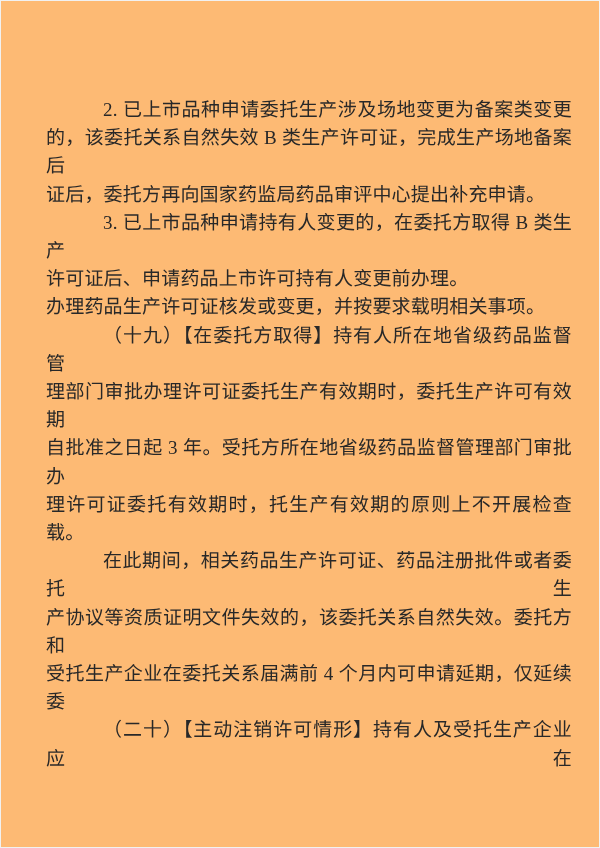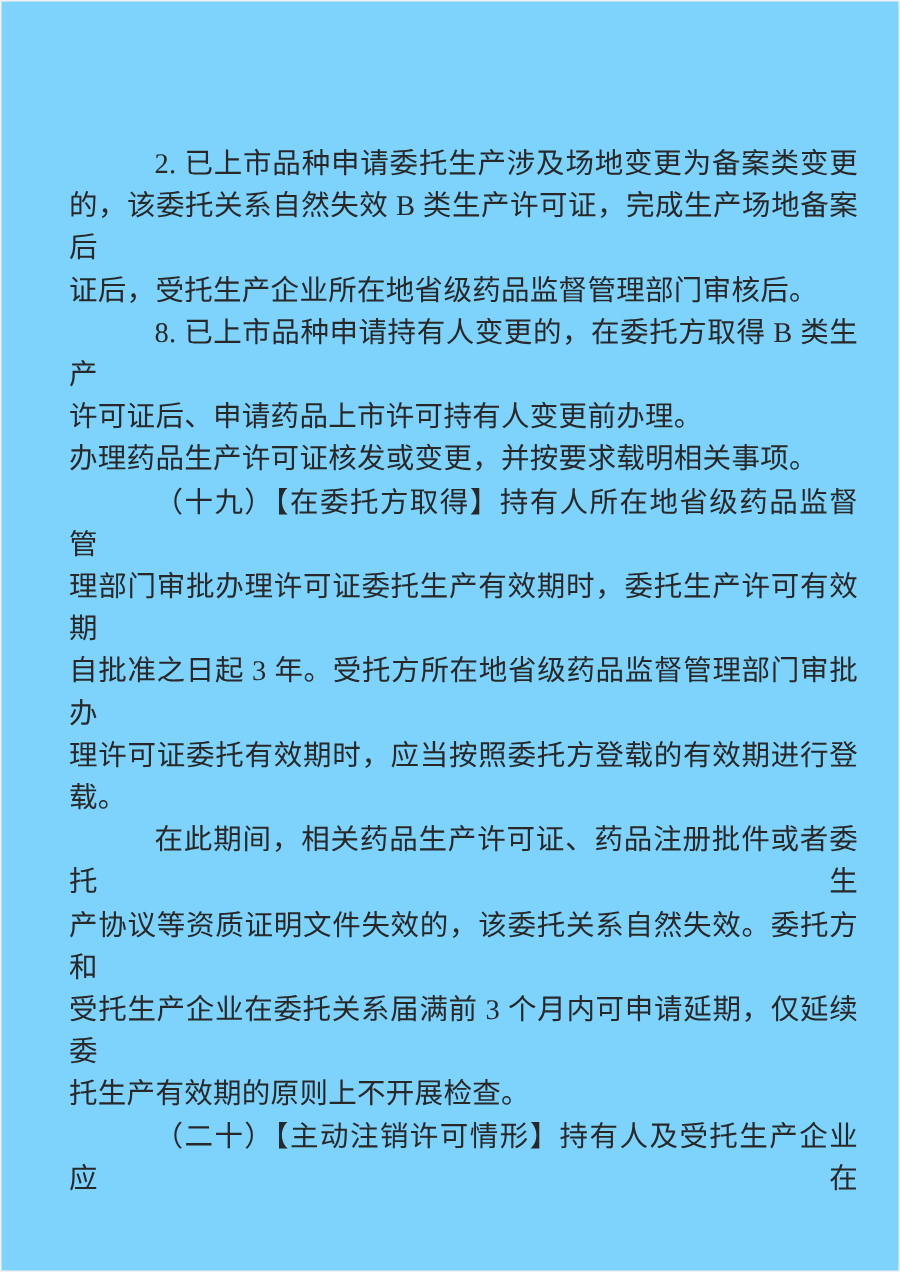--- a/index.html
+++ b/index.html
@@ -4,21 +4,21 @@
 <style>
   html, body {
     margin: 0;
     padding: 0;
     background: #ffffff;
   }
   .page {
     position: relative;
     width: 600px;
     height: 848px;
-    background: #7dd3fc;
+    background: #fdba74;
     box-shadow: inset 0 0 0 1px #f1f1f1;
     overflow: hidden;
     font-family: "Liberation Serif", "DejaVu Serif", serif;
   }
   .doc {
     position: absolute;
     left: 46px;
     top: 96px;
     width: 526px;
     color: #282828;
@@ -45,45 +45,44 @@
 </style>
 </head>
 <body>
 
 <div class="page">
   <div class="doc">
 
     <div class="para">
       <div class="line first">2. 已上市品种申请委托生产涉及场地变更为备案类变更</div>
       <div class="line">的，该委托关系自然失效 B 类生产许可证，完成生产场地备案后</div>
-      <div class="line final">证后，受托生产企业所在地省级药品监督管理部门审核后。</div>
+      <div class="line final">证后，委托方再向国家药监局药品审评中心提出补充申请。</div>
     </div>
 
     <div class="para">
-      <div class="line first">8. 已上市品种申请持有人变更的，在委托方取得 B 类生产</div>
+      <div class="line first">3. 已上市品种申请持有人变更的，在委托方取得 B 类生产</div>
       <div class="line final">许可证后、申请药品上市许可持有人变更前办理。</div>
     </div>
 
     <div class="para">
       <div class="line final">办理药品生产许可证核发或变更，并按要求载明相关事项。</div>
     </div>
 
     <div class="para">
       <div class="line first">（十九）【在委托方取得】持有人所在地省级药品监督管</div>
       <div class="line">理部门审批办理许可证委托生产有效期时，委托生产许可有效期</div>
       <div class="line">自批准之日起 3 年。受托方所在地省级药品监督管理部门审批办</div>
-      <div class="line">理许可证委托有效期时，应当按照委托方登载的有效期进行登</div>
+      <div class="line">理许可证委托有效期时，托生产有效期的原则上不开展检查</div>
       <div class="line final">载。</div>
     </div>
 
     <div class="para">
       <div class="line first">在此期间，相关药品生产许可证、药品注册批件或者委托生</div>
       <div class="line">产协议等资质证明文件失效的，该委托关系自然失效。委托方和</div>
-      <div class="line">受托生产企业在委托关系届满前 3 个月内可申请延期，仅延续委</div>
-      <div class="line final">托生产有效期的原则上不开展检查。</div>
+      <div class="line">受托生产企业在委托关系届满前 4 个月内可申请延期，仅延续委</div>
     </div>
 
     <div class="para">
       <div class="line first">（二十）【主动注销许可情形】持有人及受托生产企业应在</div>
 
     </div>
 
   </div>
 </div>
 

